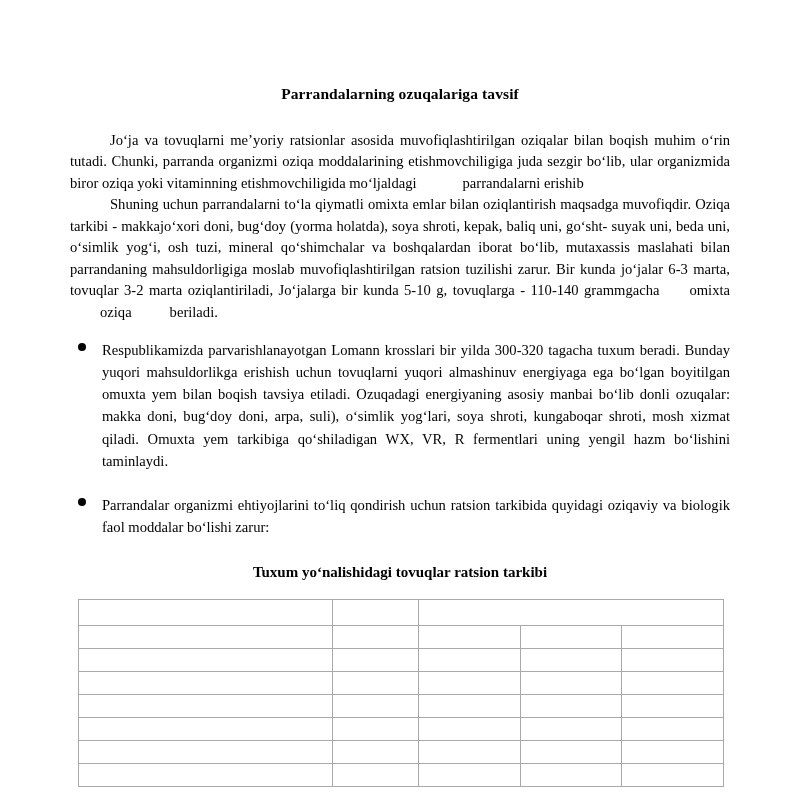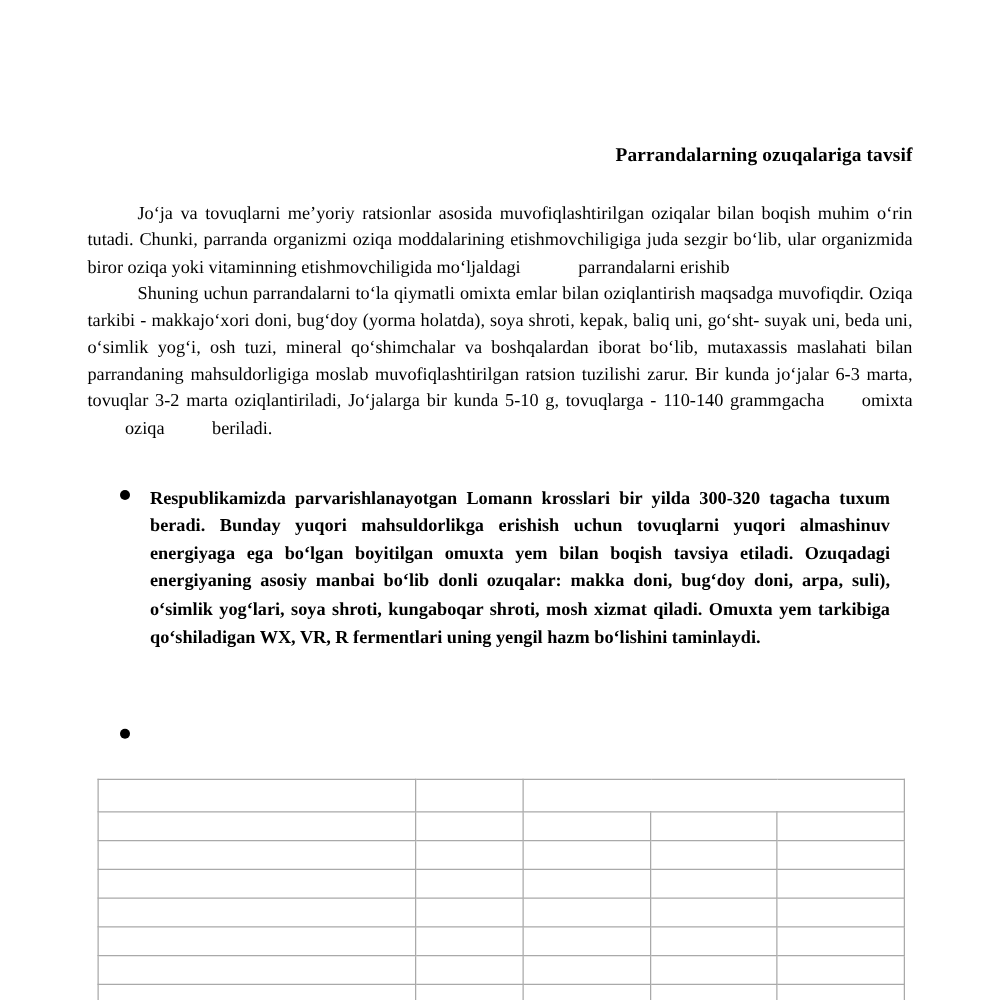--- a/index.html
+++ b/index.html
@@ -15,25 +15,25 @@
     overflow: hidden;
   }
   .page {
     position: relative;
     width: 800px;
     height: 800px;
     box-sizing: border-box;
     padding: 0 70px;
   }
   .doc-title {
-    text-align: right;
+    text-align: center;
     font-weight: bold;
     font-size: 15.5px;
     margin: 0;
-    padding-top: 116px;
+    padding-top: 85px;
     letter-spacing: 0.1px;
   }
   .body-block {
     margin-top: 27px;
   }
   p.para {
     margin: 0;
     font-size: 14.6px;
     line-height: 1.47;
     text-align: justify;
@@ -53,27 +53,26 @@
   .gap-sm {
     display: inline-block;
     width: 30px;
   }
   .gap-md {
     display: inline-block;
     width: 38px;
   }
   .bullet-para {
     position: relative;
-    margin: 18px;
+    margin: 0;
     padding-left: 32px;
     font-size: 14.6px;
     line-height: 1.52;
     text-align: justify;
     text-justify: inter-word;
-    font-weight: bold;
   }
   .bullet-dot {
     position: absolute;
     left: 8px;
     top: 0.30em;
     width: 8px;
     height: 8px;
     background: #000;
     border-radius: 50%;
   }
@@ -130,24 +129,26 @@
 
     <p class="bullet-para">
       <span class="bullet-dot"></span>
       <span>Respublikamizda parvarishlanayotgan Lomann krosslari bir yilda 300-320 tagacha tuxum beradi. Bunday yuqori mahsuldorlikga erishish uchun tovuqlarni yuqori almashinuv energiyaga ega bo‘lgan boyitilgan omuxta yem bilan boqish tavsiya etiladi. Ozuqadagi energiyaning asosiy manbai bo‘lib donli ozuqalar: makka doni, bug‘doy doni, arpa, suli), o‘simlik yog‘lari, soya shroti, kungaboqar shroti, mosh xizmat qiladi. Omuxta yem tarkibiga qo‘shiladigan WX, VR, R fermentlari uning yengil hazm bo‘lishini taminlaydi.</span>
     </p>
 
     <div class="spacer-22"></div>
 
     <p class="bullet-para">
       <span class="bullet-dot"></span>
+      <span>Parrandalar organizmi ehtiyojlarini to‘liq qondirish uchun ratsion tarkibida quyidagi oziqaviy va biologik faol moddalar bo‘lishi zarur:</span>
     </p>
 
     <div class="spacer-26"></div>
 
+    <p class="table-caption">Tuxum yo‘nalishidagi tovuqlar ratsion tarkibi</p>
 
     <div class="table-wrap">
       <table class="ration-table">
         <colgroup>
           <col style="width:254px">
           <col style="width:86px">
           <col style="width:102px">
           <col style="width:101px">
           <col style="width:102px">
         </colgroup>

